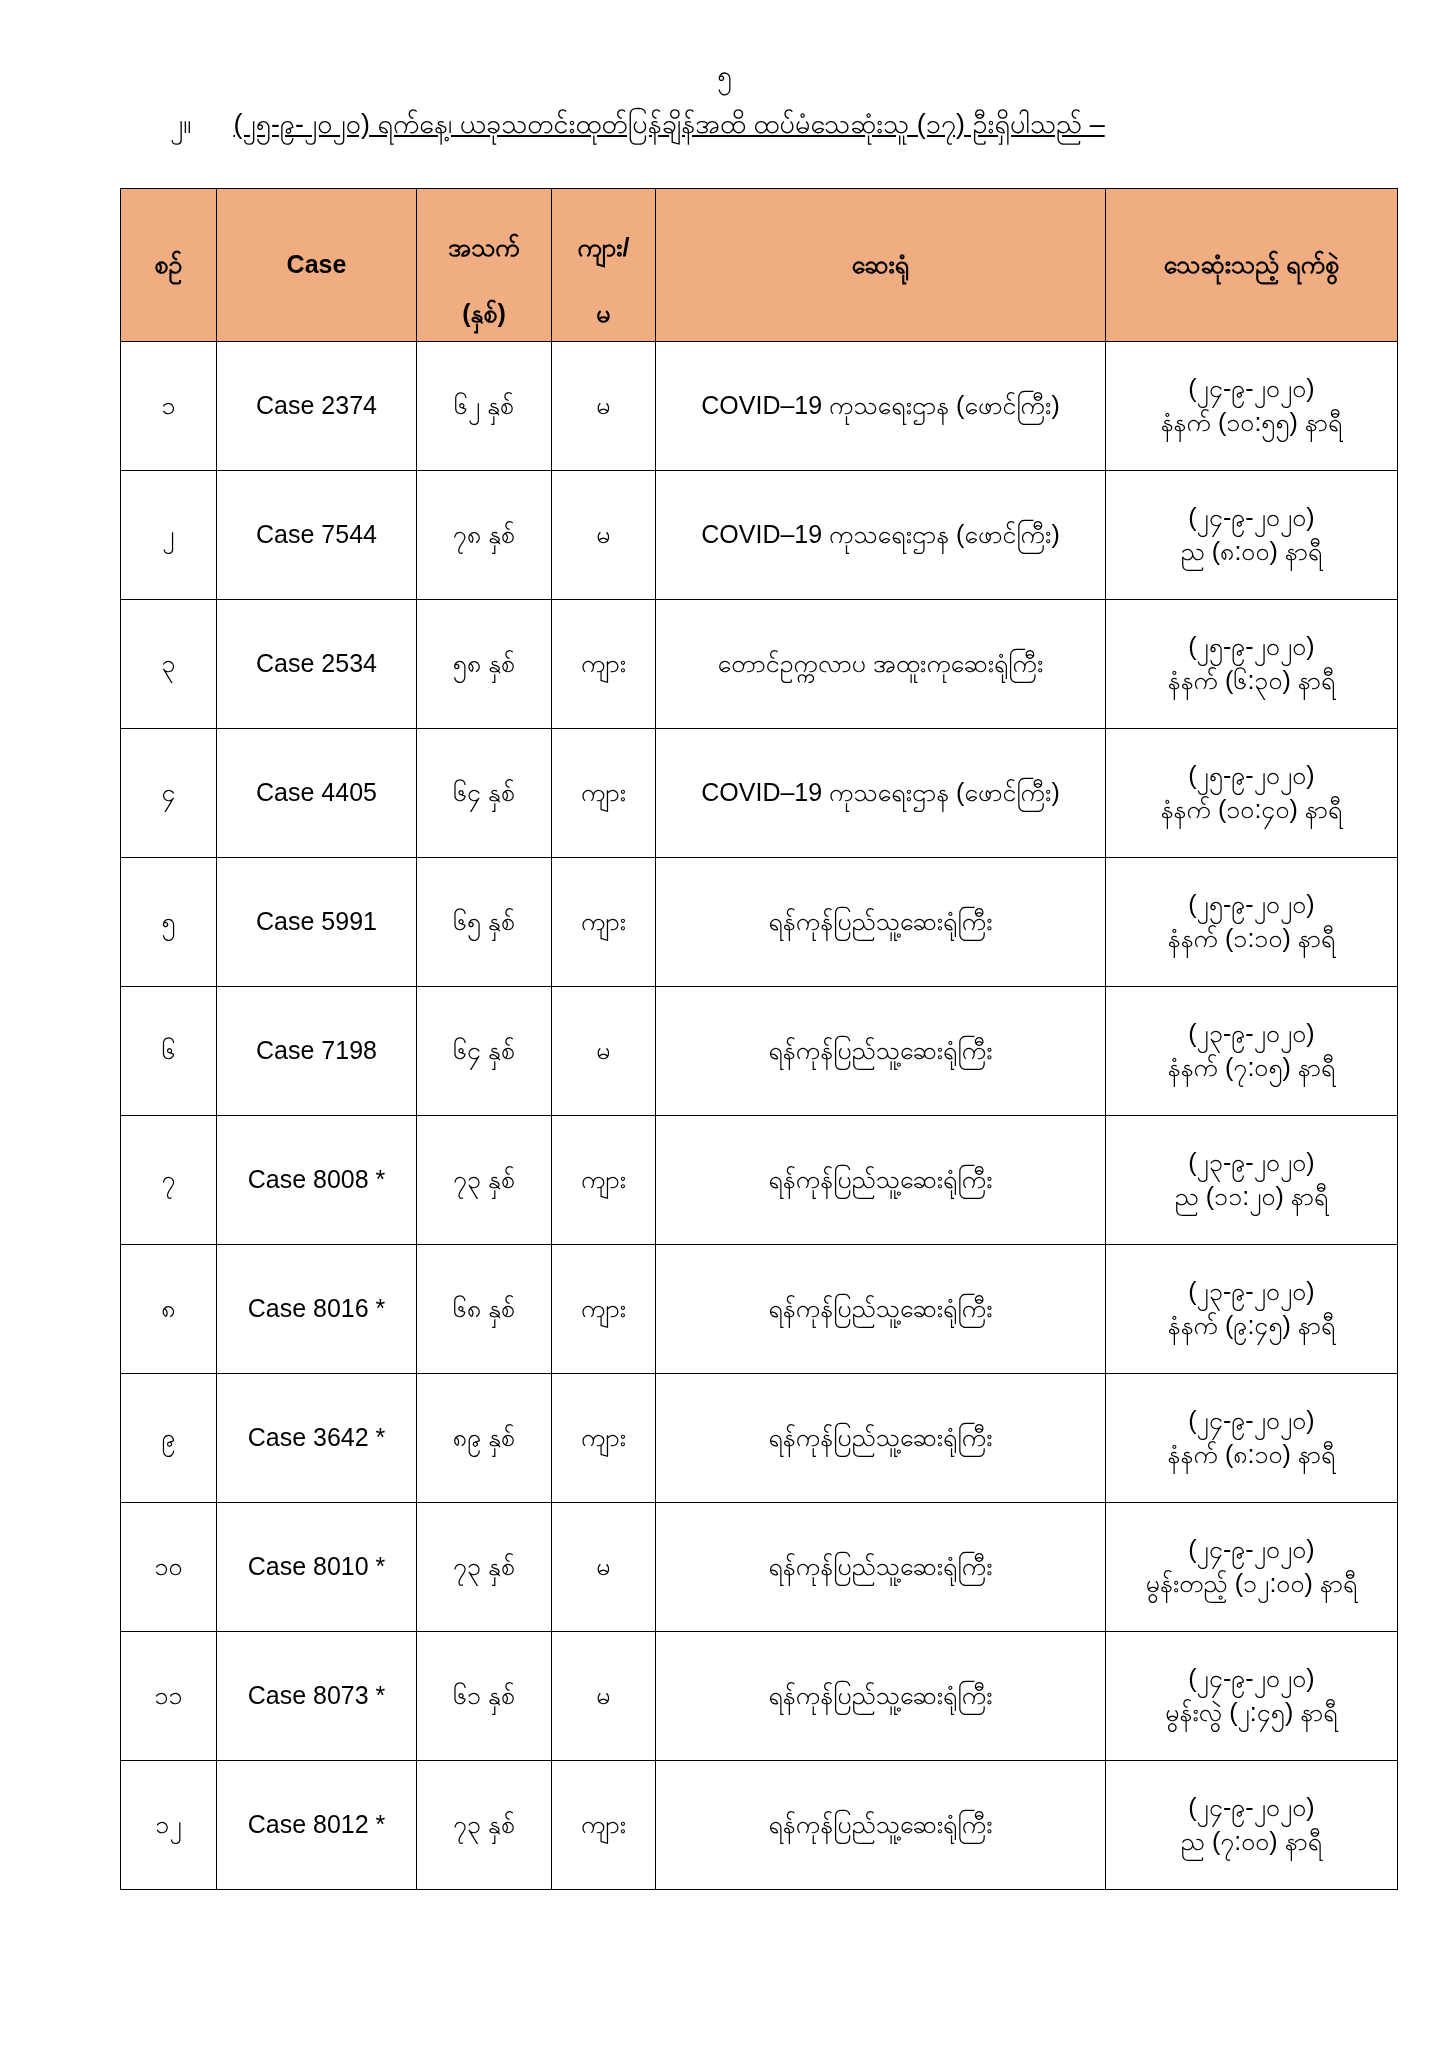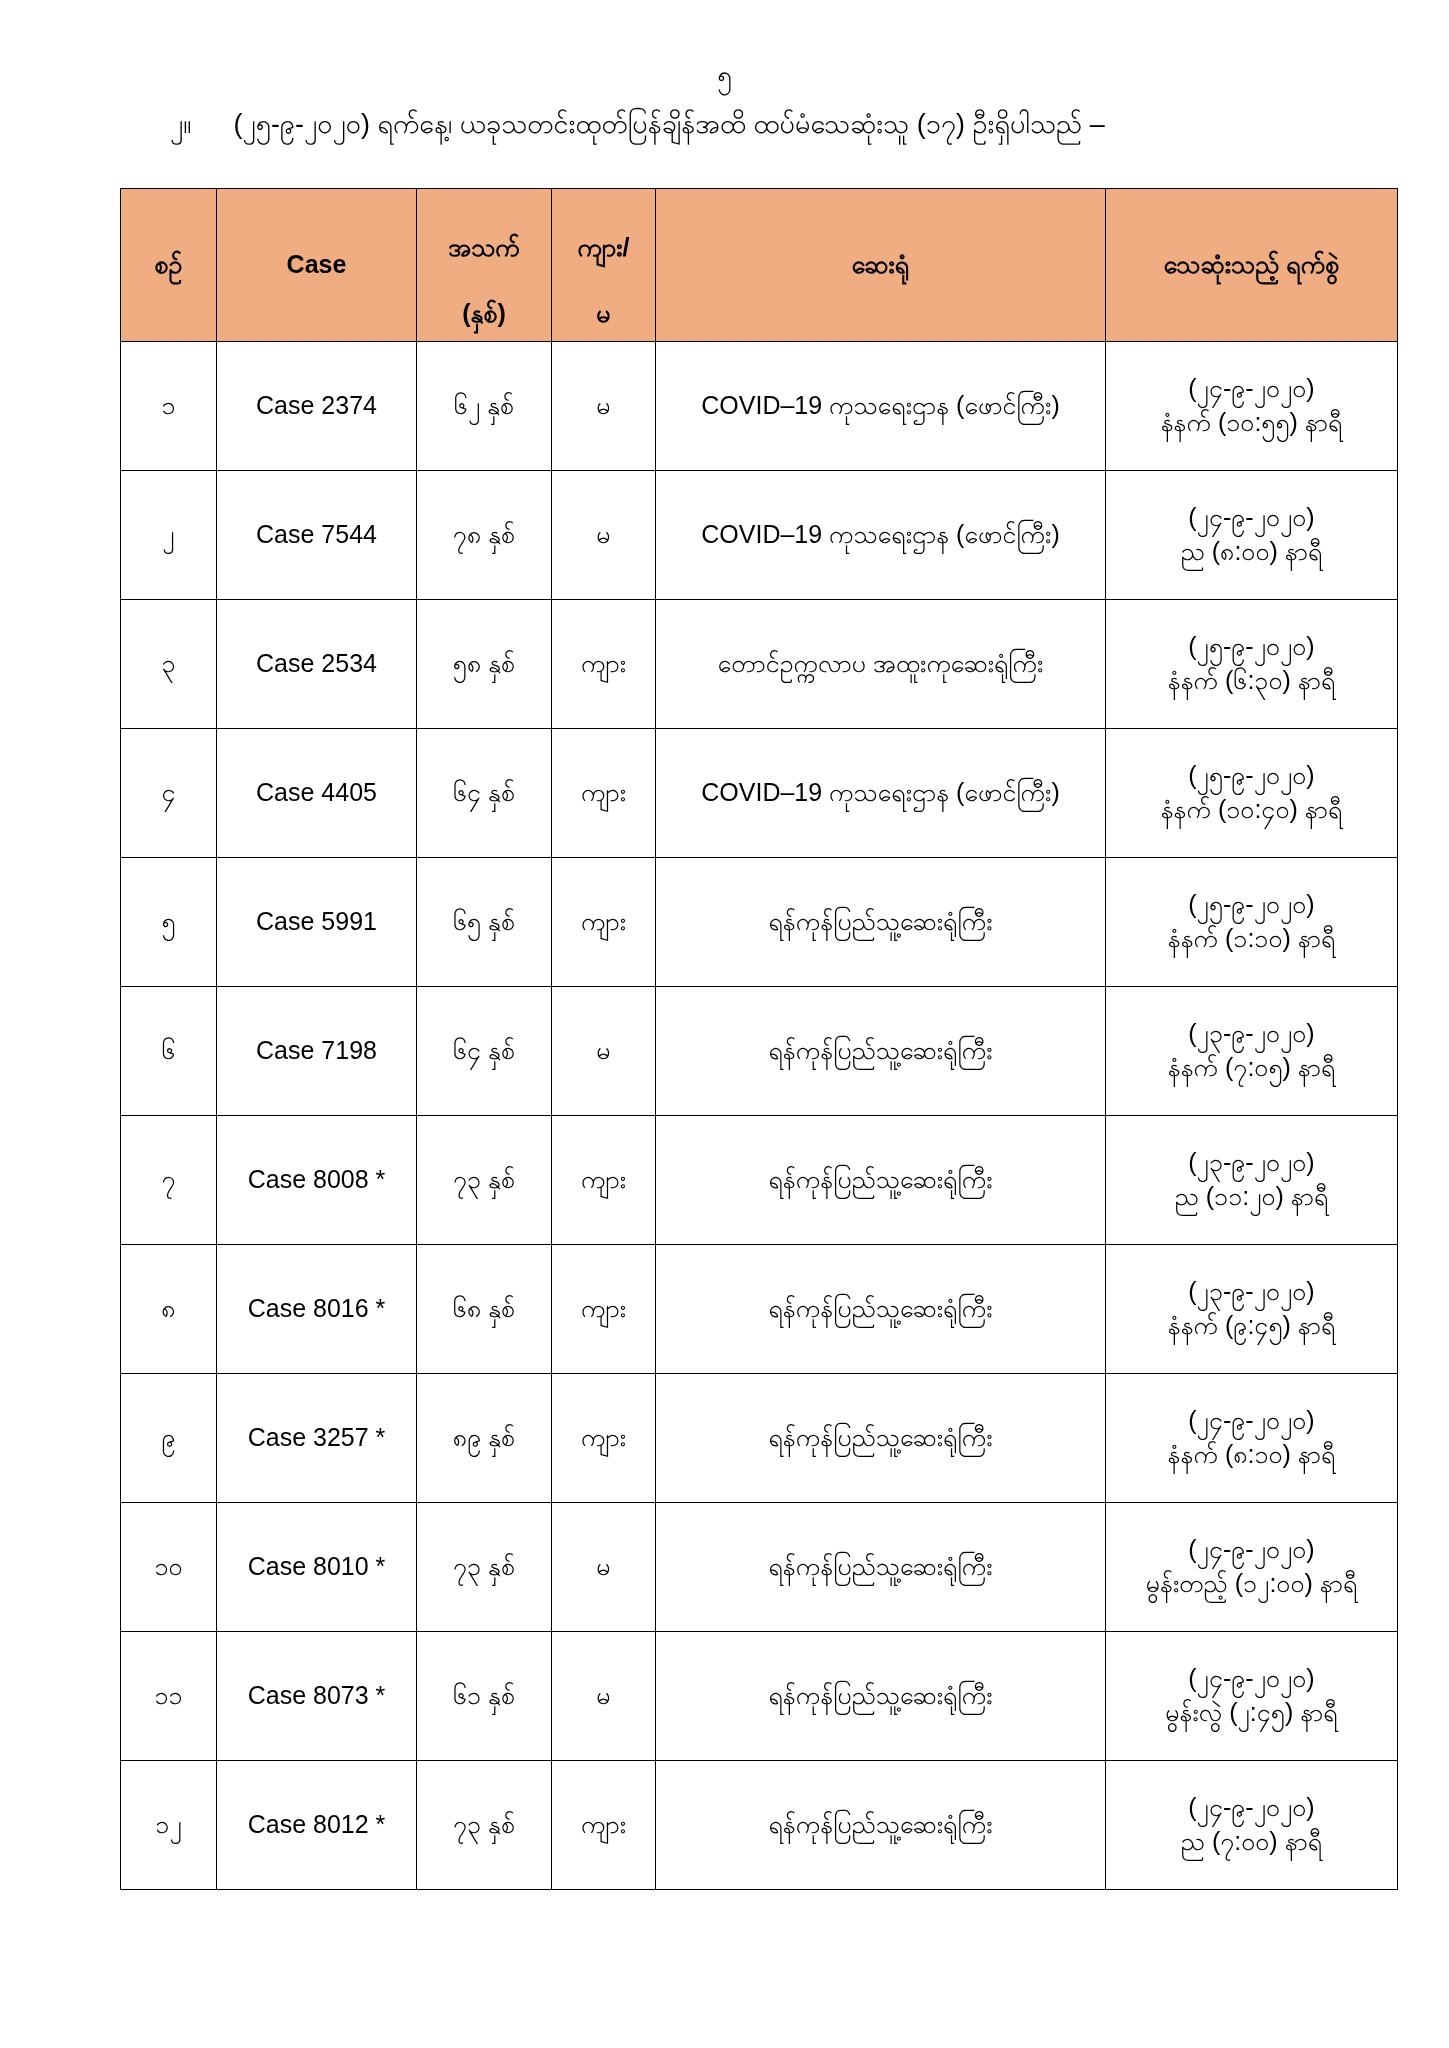--- a/index.html
+++ b/index.html
@@ -34,20 +34,21 @@
     line-height: 1.45;
     margin: 0 0 44px 0;
     padding-left: 50px;
   }
   .intro-num {
     white-space: nowrap;
     margin-right: 42px;
   }
   .intro-text {
     flex: 1;
+    text-decoration: underline;
   }
   table.deaths-table {
     border-collapse: collapse;
     width: 1210px;
     margin: 0 auto;
     table-layout: fixed;
     border-radius: 7px;
   }
   table.deaths-table th,
   table.deaths-table td {
@@ -212,21 +213,21 @@
         <td>၆၈ နှစ်</td>
         <td>ကျား</td>
         <td class="cell-hospital">ရန်ကုန်ပြည်သူ့ဆေးရုံကြီး</td>
         <td class="cell-date">
           <span class="date-line1">(၂၃-၉-၂၀၂၀)</span>
           <span class="date-line2">နံနက် (၉:၄၅) နာရီ</span>
         </td>
       </tr>
       <tr>
         <td>၉</td>
-        <td>Case 3257 *</td>
+        <td>Case 3642 *</td>
         <td>၈၉ နှစ်</td>
         <td>ကျား</td>
         <td class="cell-hospital">ရန်ကုန်ပြည်သူ့ဆေးရုံကြီး</td>
         <td class="cell-date">
           <span class="date-line1">(၂၄-၉-၂၀၂၀)</span>
           <span class="date-line2">နံနက် (၈:၁၀) နာရီ</span>
         </td>
       </tr>
       <tr>
         <td>၁၀</td>

